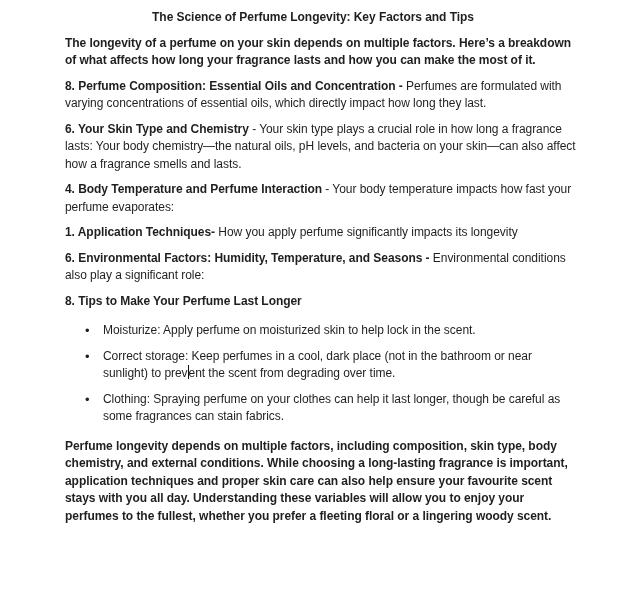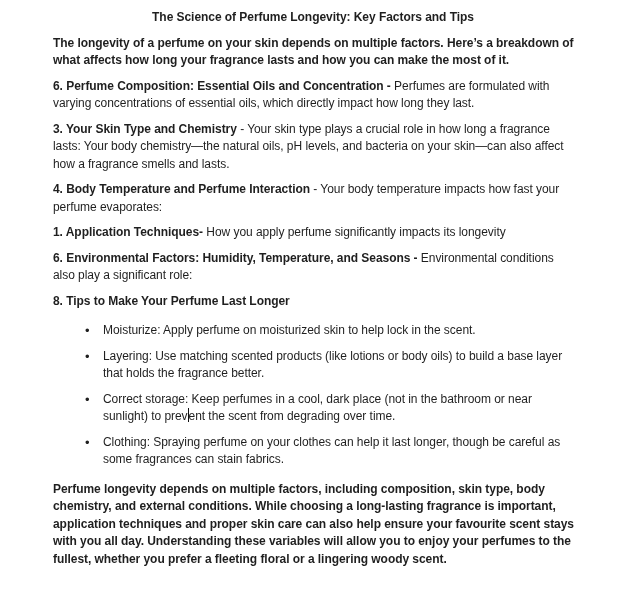--- a/index.html
+++ b/index.html
@@ -25,21 +25,21 @@
     overflow: hidden;
     cursor: text;
     border-radius: 16px;
   }
   .doc-title {
     margin: 0 0 8px 0;
     font-weight: 700;
     text-align: center;
   }
   .para {
-    margin: 0 0 8px 4px;
+    margin: 0 0 8px 16px;
   }
   .bold { font-weight: 700; }
   .hd { font-weight: 700; }
   ul.tips-list {
     list-style: none;
     margin: 12px;
     padding: 0 0 0 24px;
   }
   ul.tips-list li {
     position: relative;
@@ -64,35 +64,34 @@
 </style>
 </head>
 <body>
 
 <div class="page">
 
   <p class="doc-title">The Science of Perfume Longevity: Key Factors and Tips</p>
 
   <p class="para bold">The longevity of a perfume on your skin depends on multiple factors. Here’s a breakdown of what affects how long your fragrance lasts and how you can make the most of it.</p>
 
-  <p class="para"><span class="hd">6. Perfume Composition: Essential Oils and Concentration -</span><span> Perfumes are formulated with varying concentrations of essential oils, which directly impact how long they last.</span></p>
+  <p class="para"><span class="hd">8. Perfume Composition: Essential Oils and Concentration -</span><span> Perfumes are formulated with varying concentrations of essential oils, which directly impact how long they last.</span></p>
 
 
-  <p class="para"><span class="hd">3. Your Skin Type and Chemistry</span><span> - Your skin type plays a crucial role in how long a fragrance lasts: Your body chemistry—the natural oils, pH levels, and bacteria on your skin—can also affect how a fragrance smells and lasts.</span></p>
+  <p class="para"><span class="hd">6. Your Skin Type and Chemistry</span><span> - Your skin type plays a crucial role in how long a fragrance lasts: Your body chemistry—the natural oils, pH levels, and bacteria on your skin—can also affect how a fragrance smells and lasts.</span></p>
 
   <p class="para"><span class="hd">4. Body Temperature and Perfume Interaction</span><span> - Your body temperature impacts how fast your perfume evaporates:</span></p>
 
   <p class="para"><span class="hd">1. Application Techniques-</span><span> How you apply perfume significantly impacts its longevity</span></p>
 
   <p class="para"><span class="hd">6. Environmental Factors: Humidity, Temperature, and Seasons -</span><span> Environmental conditions also play a significant role:</span></p>
 
   <p class="para bold">8. Tips to Make Your Perfume Last Longer</p>
 
   <ul class="tips-list">
     <li><span>Moisturize: Apply perfume on moisturized skin to help lock in the scent.</span></li>
-    <li><span>Layering: Use matching scented products (like lotions or body oils) to build a base layer that holds the fragrance better.</span></li>
     <li><span>Correct storage: Keep perfumes in a cool, dark place (not in the bathroom or near sunlight) to prev</span><span class="caret"></span><span>ent the scent from degrading over time.</span></li>
     <li><span>Clothing: Spraying perfume on your clothes can help it last longer, though be careful as some fragrances can stain fabrics.</span></li>
   </ul>
 
   <p class="para bold">Perfume longevity depends on multiple factors, including composition, skin type, body chemistry, and external conditions. While choosing a long-lasting fragrance is important, application techniques and proper skin care can also help ensure your favourite scent stays with you all day. Understanding these variables will allow you to enjoy your perfumes to the fullest, whether you prefer a fleeting floral or a lingering woody scent.</p>
 
 </div>
 
 </body></html>

